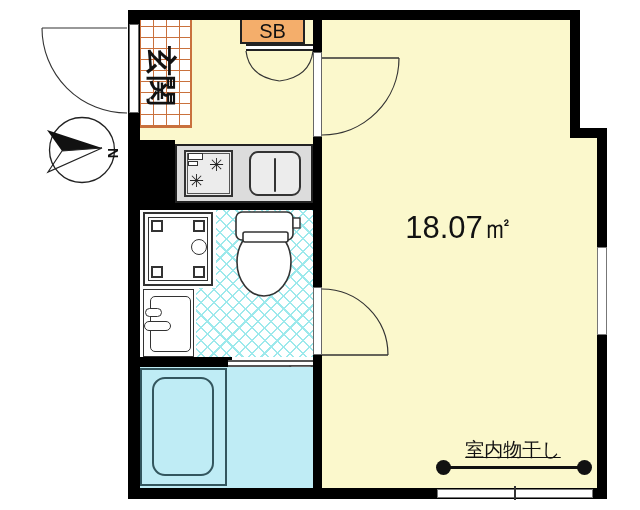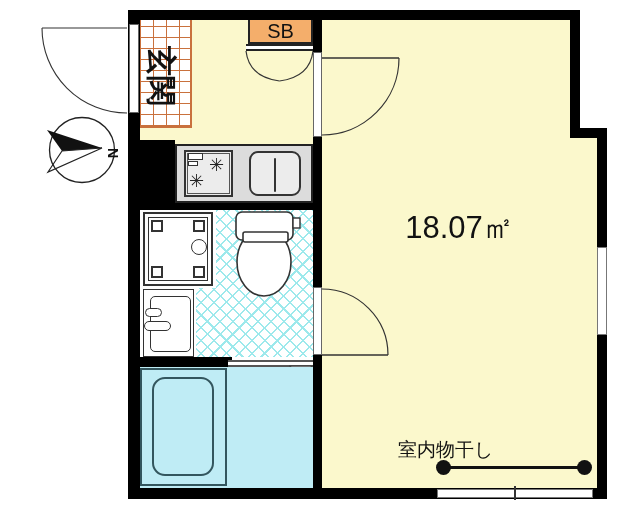--- a/index.html
+++ b/index.html
@@ -94,33 +94,33 @@
   <div class="abs wall" style="left:140px;top:357px;width:92px;height:11px;"></div>
   <div class="abs" style="left:228px;top:360px;width:85px;height:7px;background:#fff;border-top:2px solid #555;border-bottom:2px solid #555;"></div>
   <svg class="abs" style="left:288px;top:365px;" width="26" height="24" viewBox="0 0 26 24">
     <polygon points="2,1 24,1 13,22" fill="#fff" stroke="#444" stroke-width="1.5"></polygon>
   </svg>
 
   <div class="abs" style="left:140px;top:367px;width:173px;height:121px;background:var(--bath-cyan);"></div>
   <div class="abs" style="left:140px;top:368px;width:87px;height:118px;border:2px solid #33565E;"></div>
   <div class="abs" style="left:152px;top:377px;width:62px;height:99px;border:2px solid #33565E;border-radius:13px;"></div>
 
-  <div class="abs txt" style="left:248px;top:20px;width:65px;height:24px;background:var(--shoebox-orange);border:2px solid #222;border-top:none;font-size:20px;text-align:center;line-height:22px;">SB</div>
+  <div class="abs txt" style="left:240px;top:20px;width:65px;height:24px;background:var(--shoebox-orange);border:2px solid #222;border-top:none;font-size:20px;text-align:center;line-height:22px;">SB</div>
   <div class="abs" style="left:246px;top:44px;width:67px;height:7px;background:#fff;border-top:2px solid #222;border-bottom:2px solid #222;"></div>
   <svg class="abs" style="left:246px;top:51px;" width="67" height="33" viewBox="0 0 67 33">
     <path d="M0,0 Q3,26 33.5,30" fill="none" stroke="#333" stroke-width="1.2"></path>
     <path d="M67,0 Q64,26 33.5,30" fill="none" stroke="#333" stroke-width="1.2"></path>
   </svg>
 
 
   <div class="abs" style="left:322px;top:211px;width:275px;text-align:center;">
     <div class="txt" style="font-size:31px;line-height:34px;">18.07㎡</div>
   </div>
 
-  <div class="abs txt" style="left:398px;top:437px;width:230px;text-align:left;font-size:19px;">室内物干し</div>
+  <div class="abs txt" style="left:398px;top:437px;width:230px;text-align:center;font-size:19px;text-decoration:underline;">室内物干し</div>
   <div class="abs" style="left:443px;top:466px;width:141px;height:3px;background:#111;"></div>
   <div class="abs" style="left:436px;top:460px;width:15px;height:15px;border-radius:50%;background:#111;"></div>
   <div class="abs" style="left:577px;top:460px;width:15px;height:15px;border-radius:50%;background:#111;"></div>
 
   <div class="abs wall" style="left:128px;top:10px;width:452px;height:10px;"></div>
   <div class="abs wall" style="left:570px;top:10px;width:10px;height:128px;"></div>
   <div class="abs wall" style="left:570px;top:128px;width:37px;height:10px;"></div>
   <div class="abs wall" style="left:597px;top:138px;width:10px;height:361px;"></div>
   <div class="abs wall" style="left:128px;top:488px;width:479px;height:11px;"></div>
   <div class="abs wall" style="left:128px;top:10px;width:12px;height:489px;"></div>

